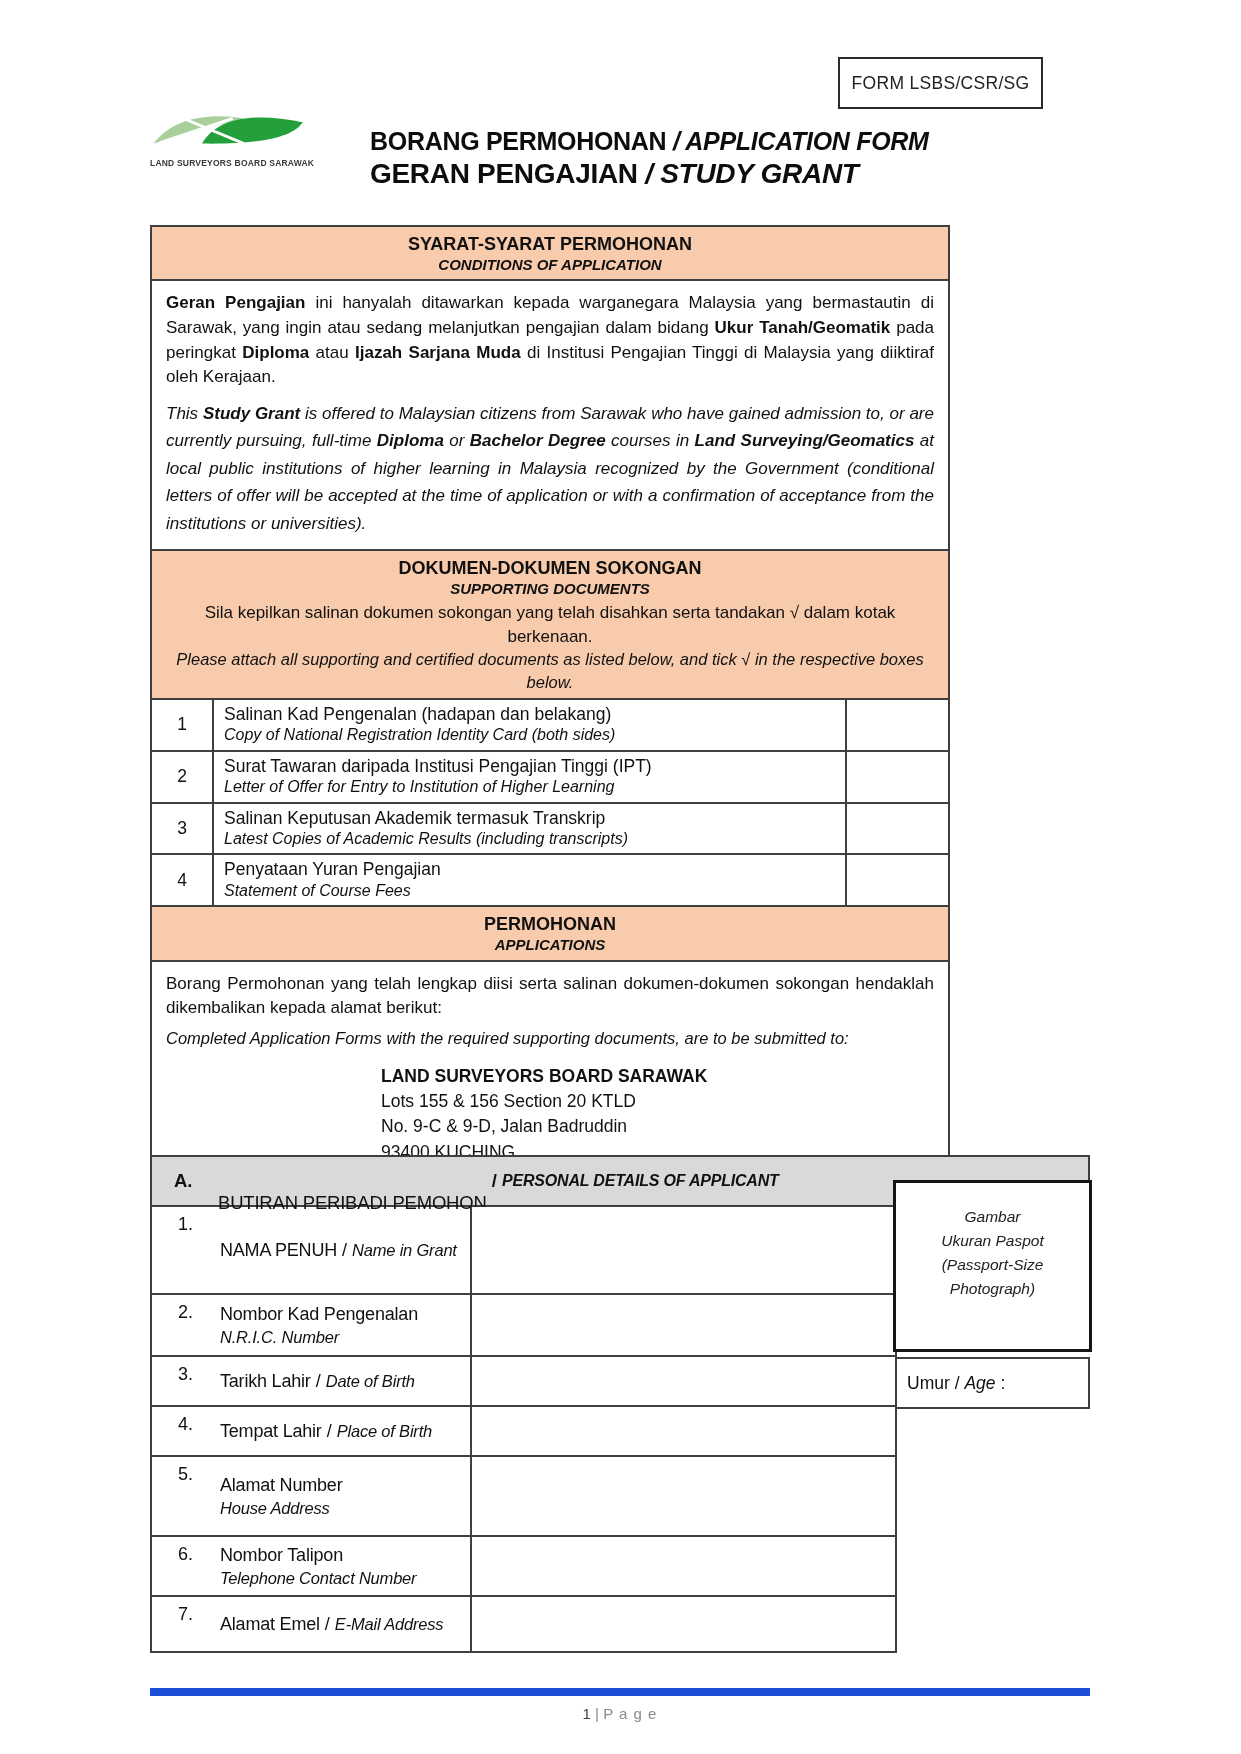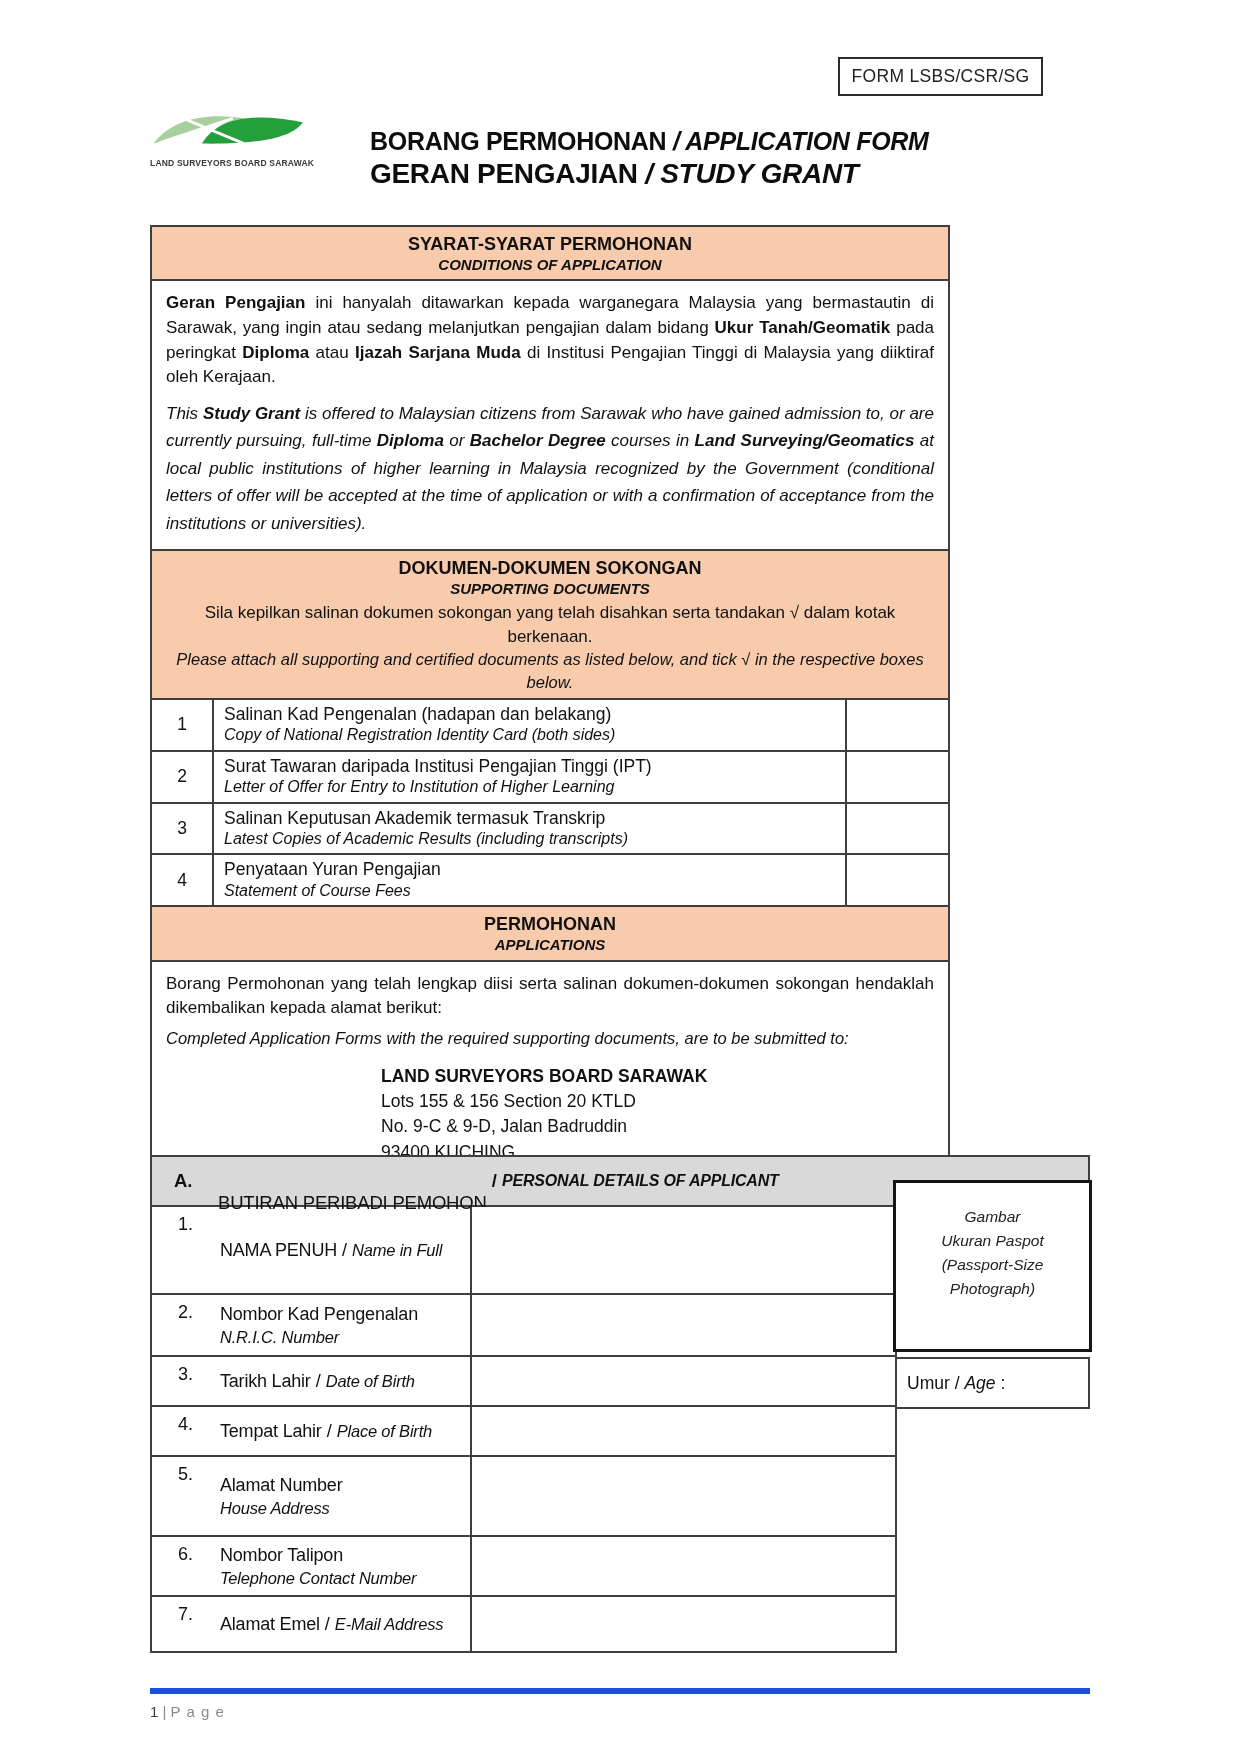--- a/index.html
+++ b/index.html
@@ -1,21 +1,21 @@
 <!DOCTYPE html>
 <html><head>
 <meta charset="utf-8">
 <style>
   * { margin:0; padding:0; box-sizing:border-box; }
   html,body { background:#ffffff; }
   body { font-family:"Liberation Sans", sans-serif; color:#111; }
   .page { position:relative; width:1241px; height:1754px; background:#fff; overflow:hidden; margin:0 auto; }
 
   
-  .form-code { position:absolute; left:838px; top:57px; width:205px; height:39px;
+  .form-code { position:absolute; left:838px; top:57px; width:205px; height:52px;
     border:2px solid #2b2b2b; display:flex; align-items:center; justify-content:center;
     font-size:17.5px; letter-spacing:.3px; color:#222; }
 
   
   .logo-block { position:absolute; left:150px; top:110px; width:165px; }
   .logo-caption { font-size:8.5px; font-weight:bold; color:#3a3a3a; letter-spacing:.2px; margin-top:2px; white-space:nowrap; }
 
   
   .titles { position:absolute; left:370px; top:126px; }
   .title-line { font-weight:bold; color:#0d0d0d; letter-spacing:-.3px; }
@@ -80,21 +80,21 @@
     font-size:17.5px; }
   .age-cell .age-en { font-style:italic; }
 
   .photo-box { position:absolute; left:743px; top:25px; width:199px; height:172px;
     border:3px solid #151515; background:#fff; z-index:5; text-align:center;
     padding-top:22px; font-style:italic; font-size:15.5px; line-height:1.55; color:#222; }
   .photo-box span { display:block; }
 
   
   .footer { position:absolute; left:150px; top:1688px; width:940px;
-    border-top:6px solid #1d4ed8; padding-top:9px; text-align:left; font-size:15px; }
+    border-top:8px solid #1d4ed8; padding-top:9px; text-align:center; font-size:15px; }
   .pgnum { color:#404040; }
   .pgsep { color:#8a8a8a; }
   .pglabel { color:#8a8a8a; letter-spacing:1px; }
 </style>
 </head>
 <body>
 
 <div class="page">
 
   <div class="form-code">
@@ -196,21 +196,21 @@
         <span class="h-ms">BUTIRAN PERIBADI PEMOHON</span>
         <span class="h-sep"> / </span>
         <span class="h-en">PERSONAL DETAILS OF APPLICANT</span>
     </div>
 
     <div class="field-rows">
 
       <div class="frow r1">
         <div class="flabel">
           <span class="fno">1.</span>
-            <span class="ftext"><span class="fms">NAMA PENUH</span><span class="fsep"> / </span><span class="fen">Name in Full</span></span>
+            <span class="ftext"><span class="fms">NAMA PENUH</span><span class="fsep"> / </span><span class="fen">Name in Grant</span></span>
         </div>
         <div class="fvalue"></div>
       </div>
 
       <div class="frow r2">
         <div class="flabel">
           <span class="fno">2.</span>
             <span class="ftext"><span class="fms">Nombor Kad Pengenalan</span><span class="fen block">N.R.I.C. Number</span></span>
         </div>
         <div class="fvalue"></div>

